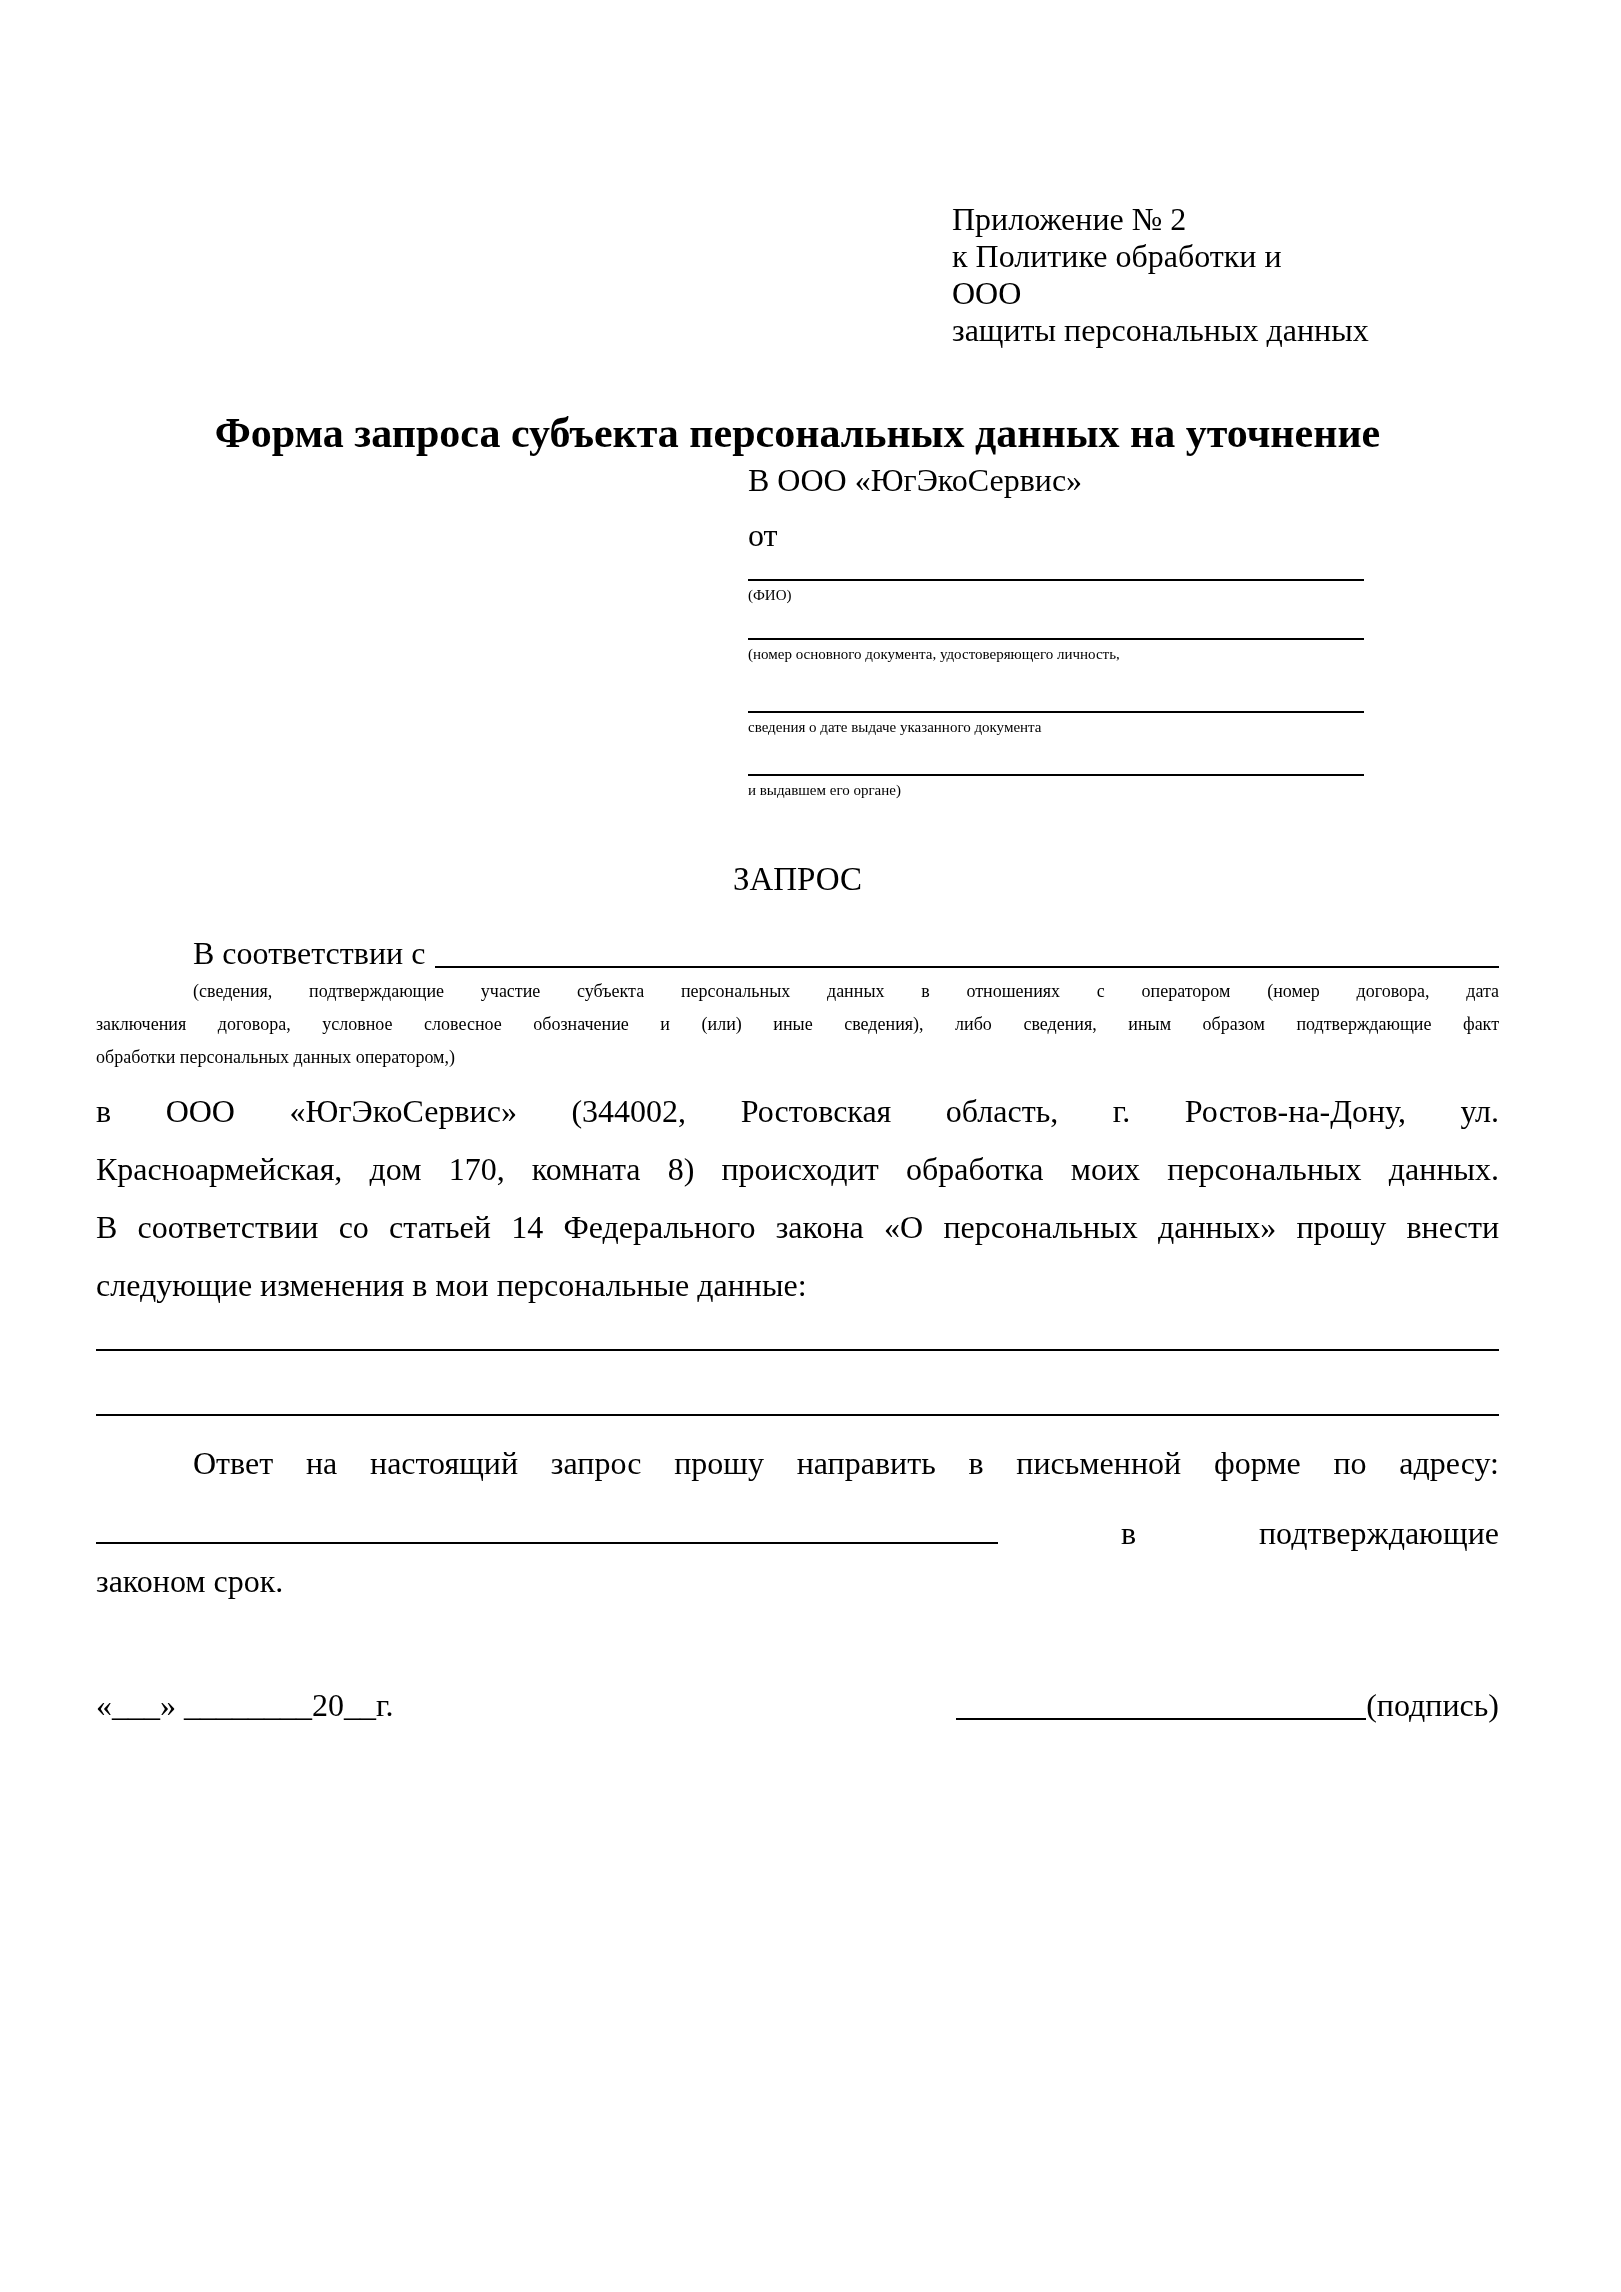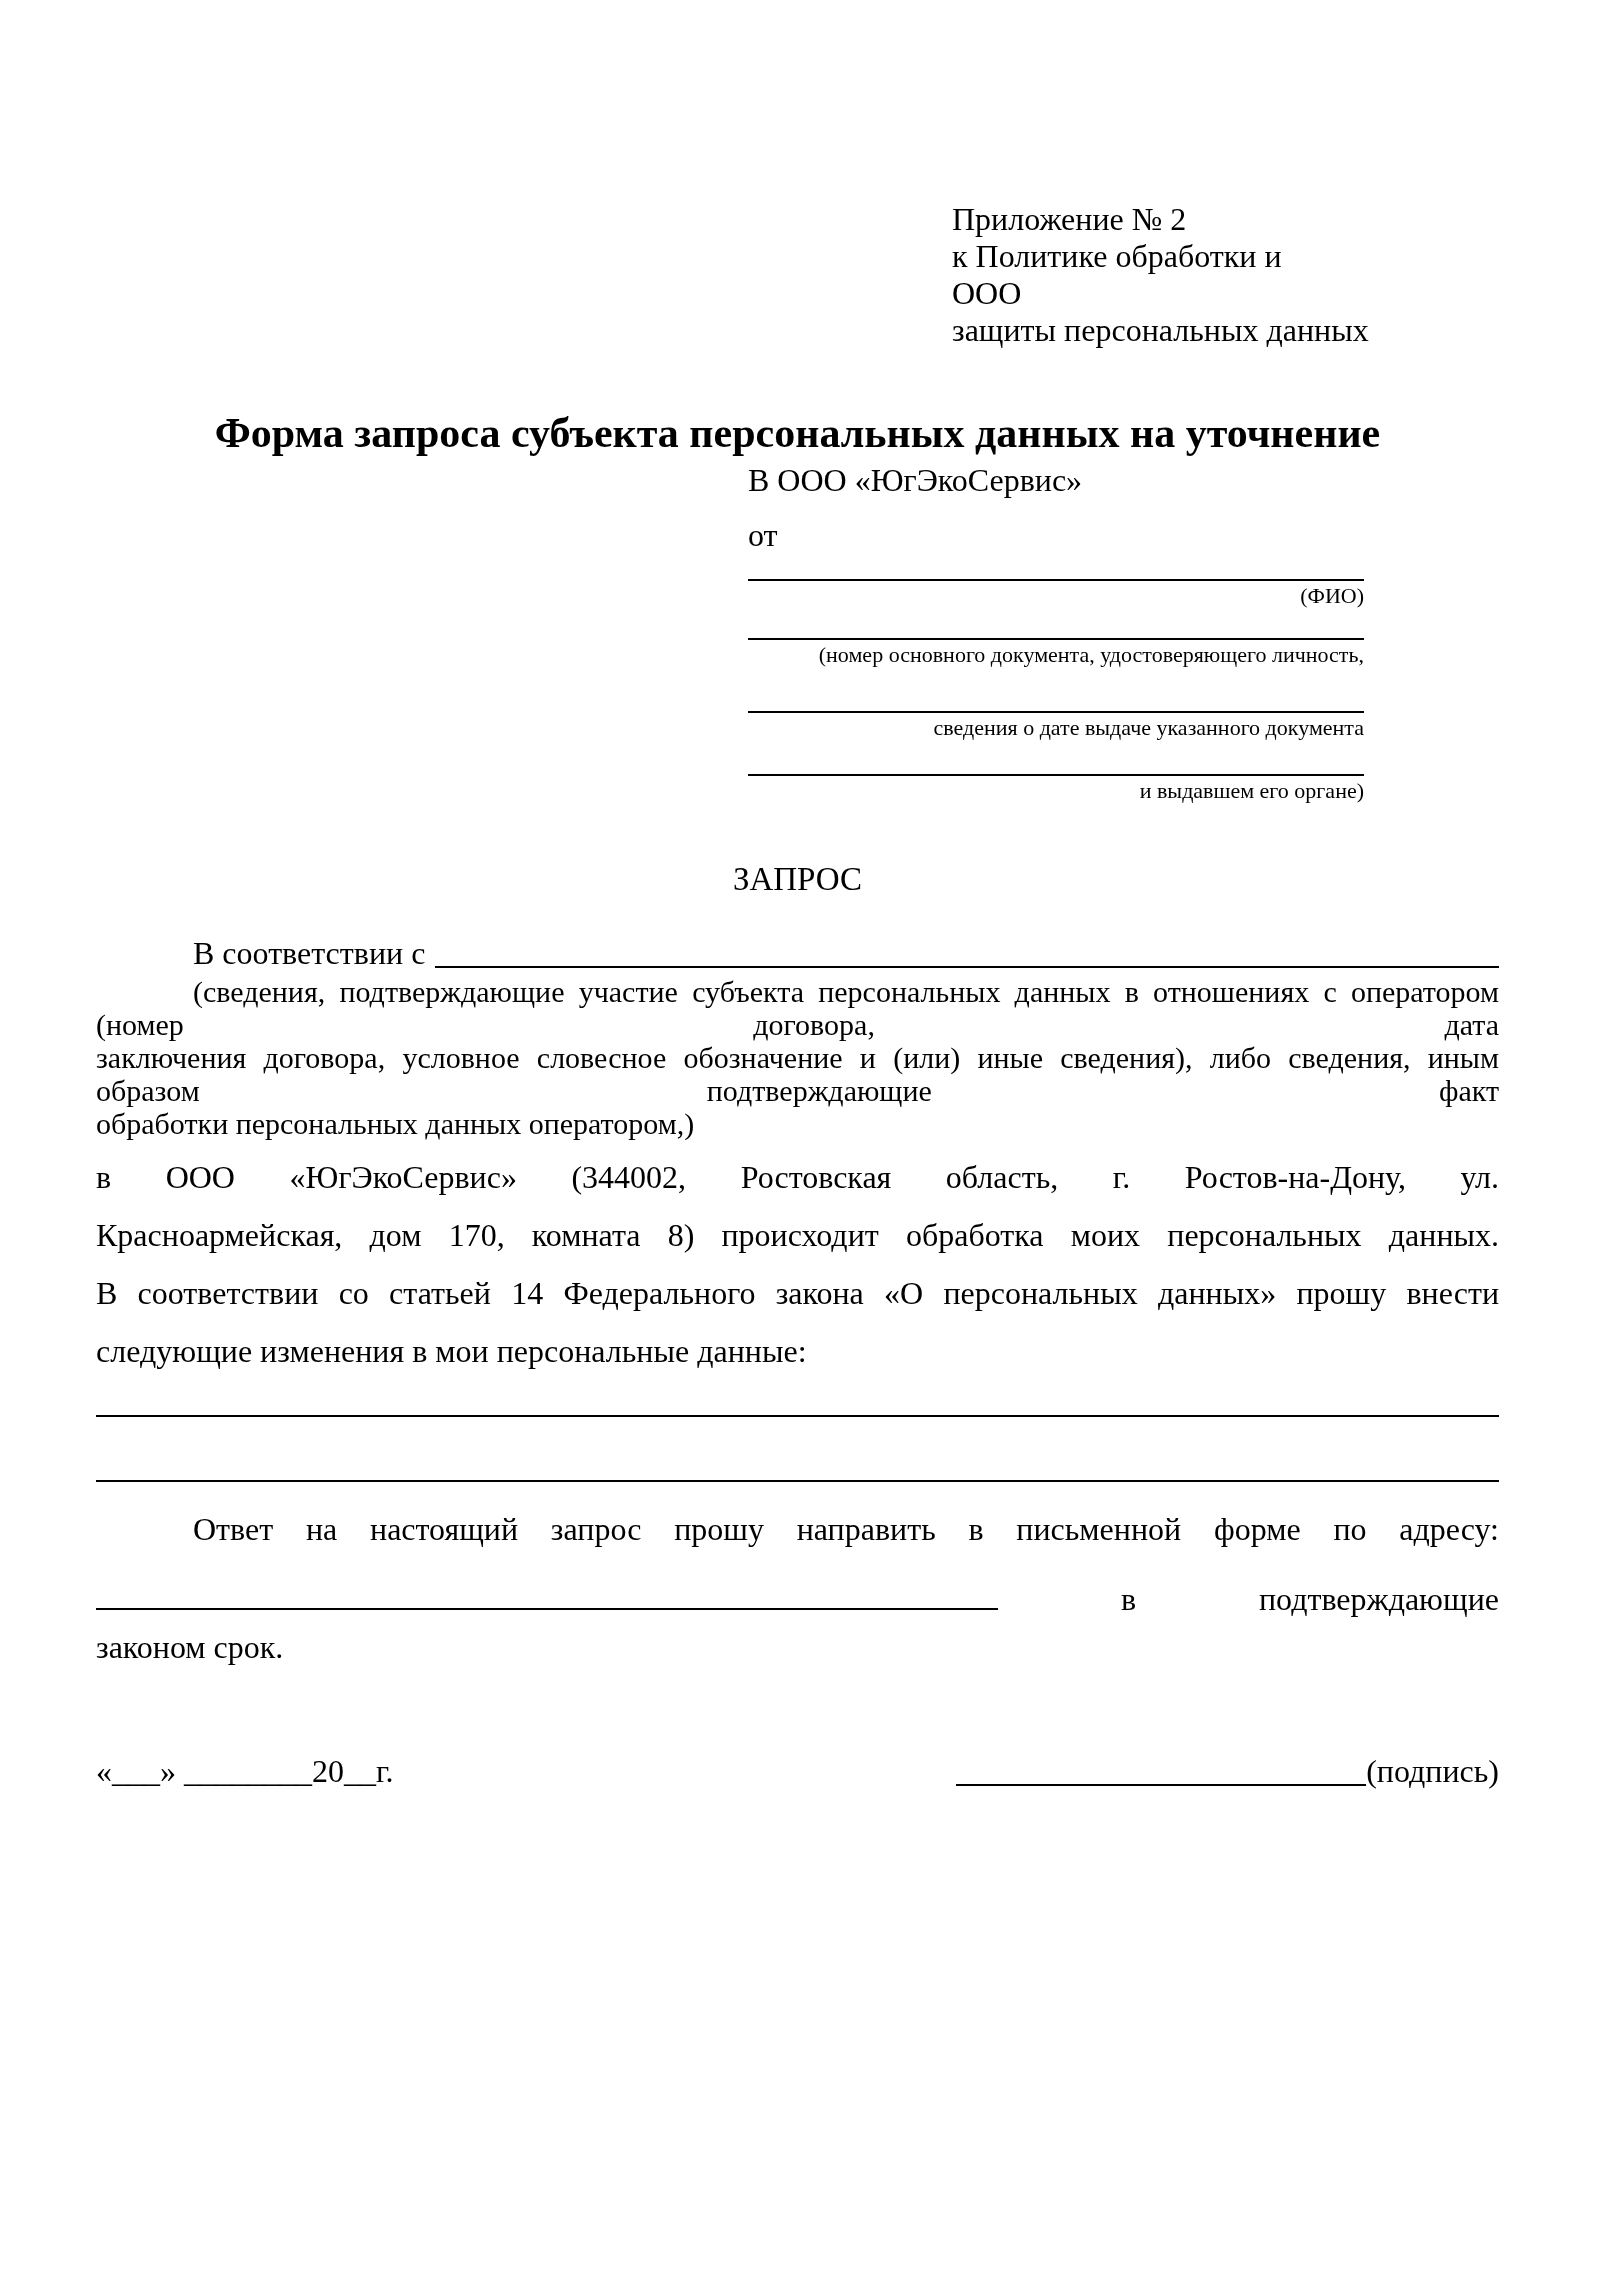--- a/index.html
+++ b/index.html
@@ -37,23 +37,23 @@
     font-size: 32px;
   }
   .addressee .to-line { line-height: 39px; }
   .addressee .from-line { margin-top: 15.7px; line-height: 39px; }
   .field-line { border-bottom: 2.9px solid #000; }
   .fl-1 { height: 24.5px; }
   .fl-2 { height: 28px; }
   .fl-3 { height: 42px; }
   .fl-4 { height: 32px; }
   .field-label {
-    font-size: 22px;
+    font-size: 15px;
     line-height: 29px;
-    text-align: right;
+    text-align: left;
     white-space: nowrap;
   }
   
   .request-heading {
     margin-top: 53px;
     text-align: center;
     font-size: 33px;
     line-height: 43px;
   }
   .intro-row {
@@ -64,21 +64,21 @@
     line-height: 43px;
   }
   .intro-row .lead { margin-left: 97px; white-space: nowrap; }
   .intro-row .fill {
     flex: 1;
     border-bottom: 2.9px solid #000;
     margin-left: 9.8px;
     margin-bottom: 6.9px;
     height: 0;
   }
-  .note { font-size: 30px; line-height: 33px; }
+  .note { font-size: 18px; line-height: 33px; }
   .note .jline { text-align: justify; text-align-last: justify; }
   .note .indent { text-indent: 97px; }
   .body-par { margin-top: 7.8px; font-size: 32px; }
   .body-par .bline { line-height: 58px; }
   .body-par .jline { text-align: justify; text-align-last: justify; }
   .blank-line { border-bottom: 2.9px solid #000; }
   .bl-1 { height: 35px; }
   .bl-2 { height: 63px; }
   
   .reply { margin-top: 17.6px; font-size: 32px; }

